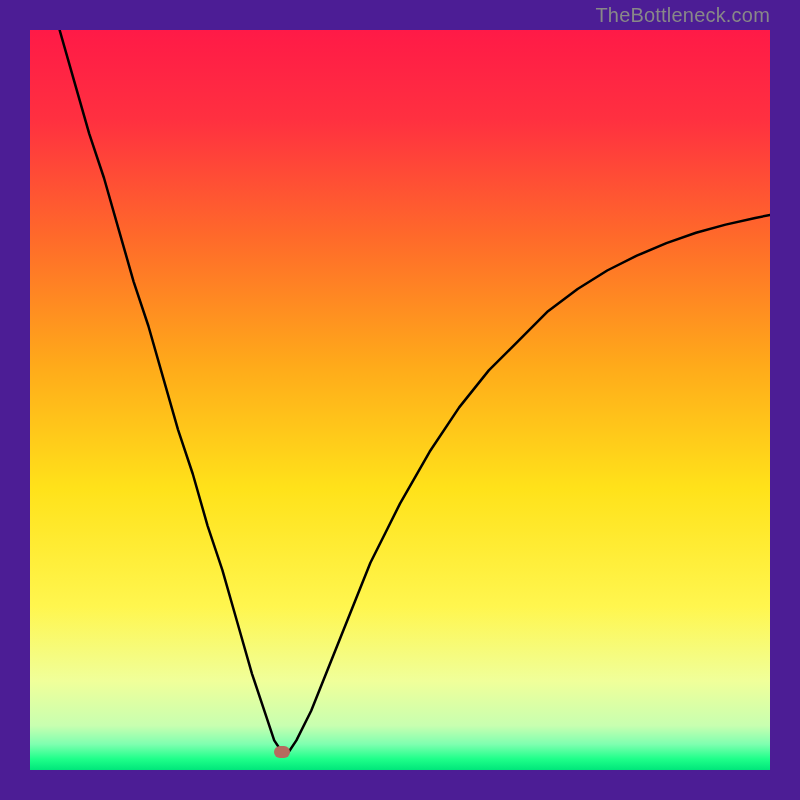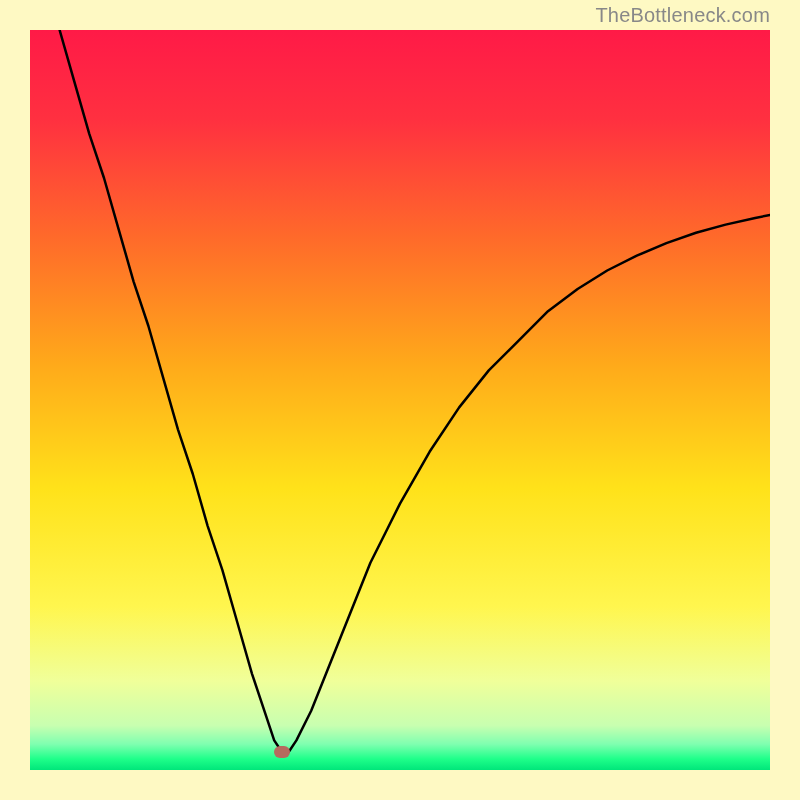--- a/index.html
+++ b/index.html
@@ -10,21 +10,21 @@
     background: #000;
     font-family: Arial, Helvetica, sans-serif;
     overflow: hidden;
   }
   .frame {
     position: absolute;
     top: 0;
     left: 0;
     width: 800px;
     height: 800px;
-    background: #fef9c3;
+    background: #4c1d95;
   }
   .plot-area {
     position: absolute;
     top: 30px;
     left: 30px;
     width: 740px;
     height: 740px;
     overflow: hidden;
   }
   .attribution {

